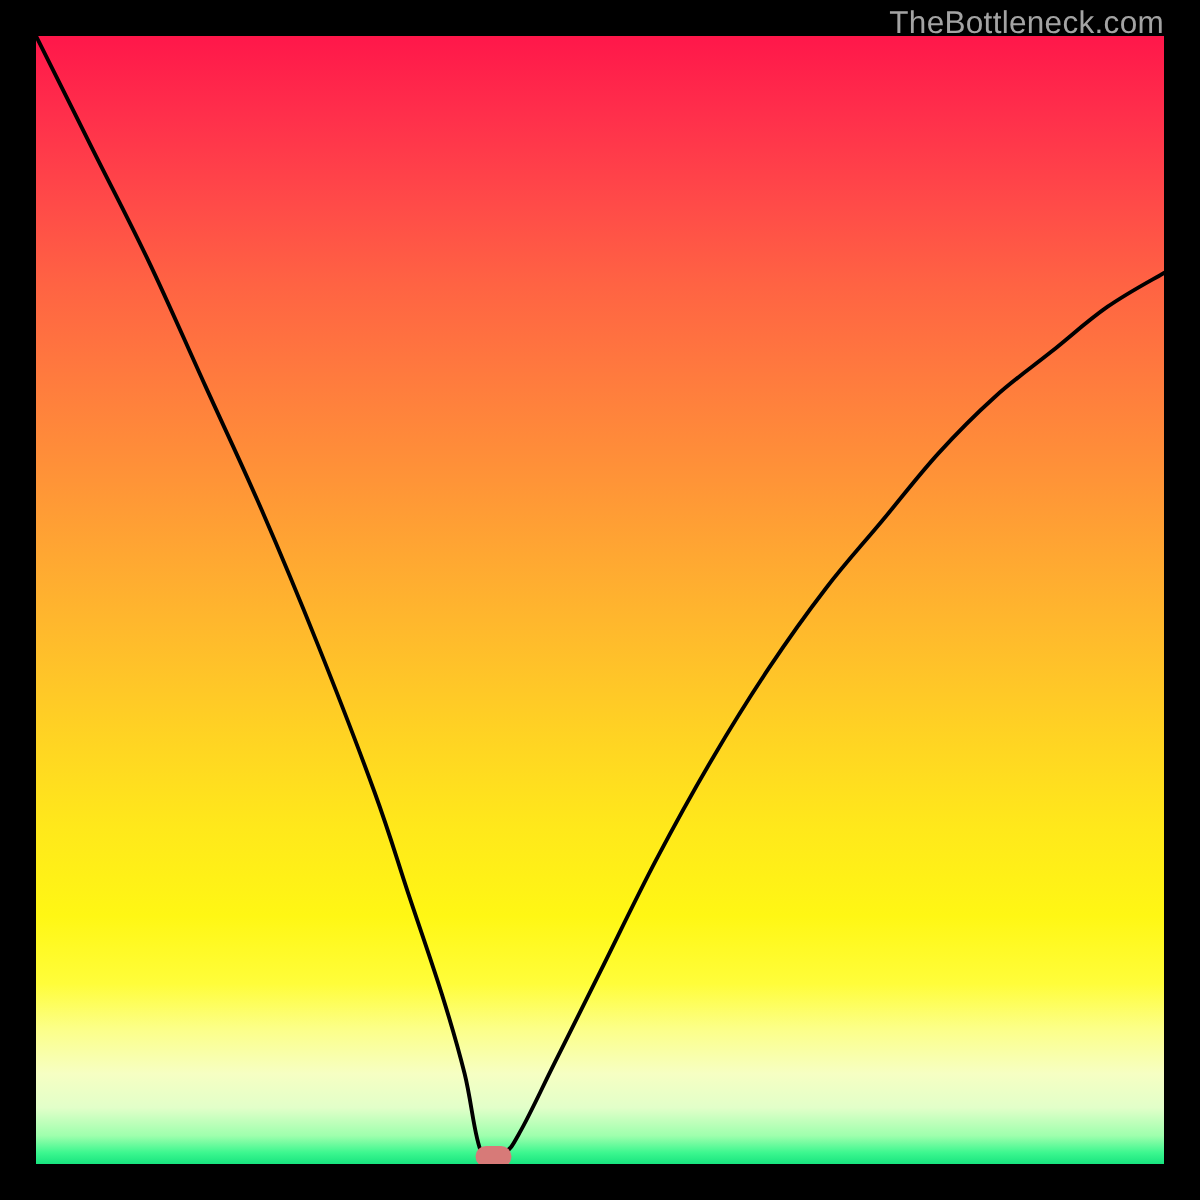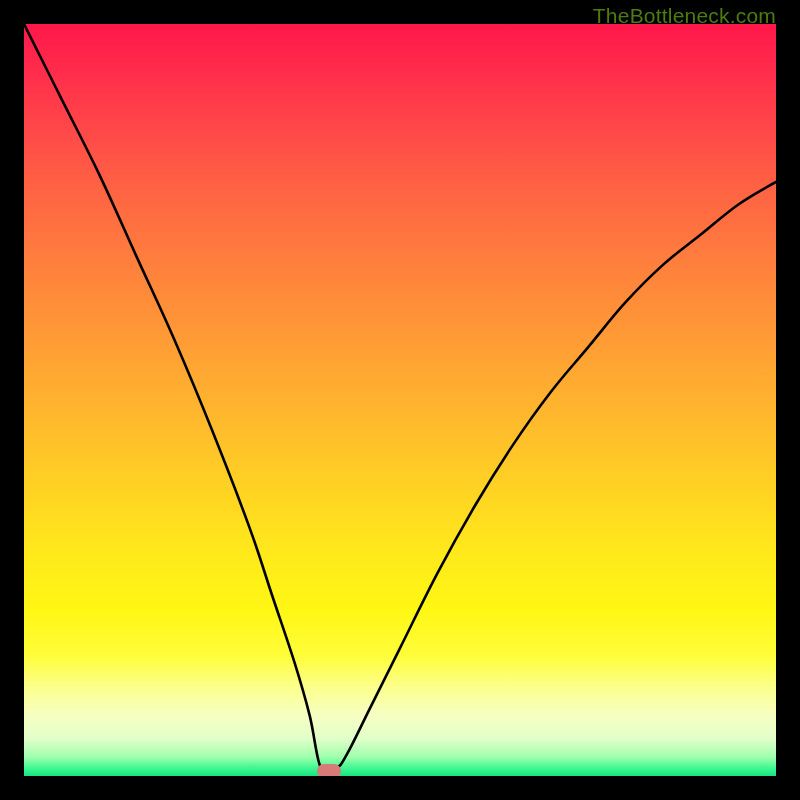--- a/index.html
+++ b/index.html
@@ -59,21 +59,21 @@
     height: 14px;
     background: #d77a78;
     border-radius: 7px;
     transform: translate(-50%, -50%);
     pointer-events: none;
   }
   .watermark {
     position: absolute;
     top: 4px;
     right: 24px;
-    color: #4d7c0f;
+    color: #a3a3a3;
     font-size: 21px;
     font-weight: 400;
     letter-spacing: 0.2px;
     white-space: nowrap;
   }
 </style>
 </head>
 <body>
 
 <div class="frame">

